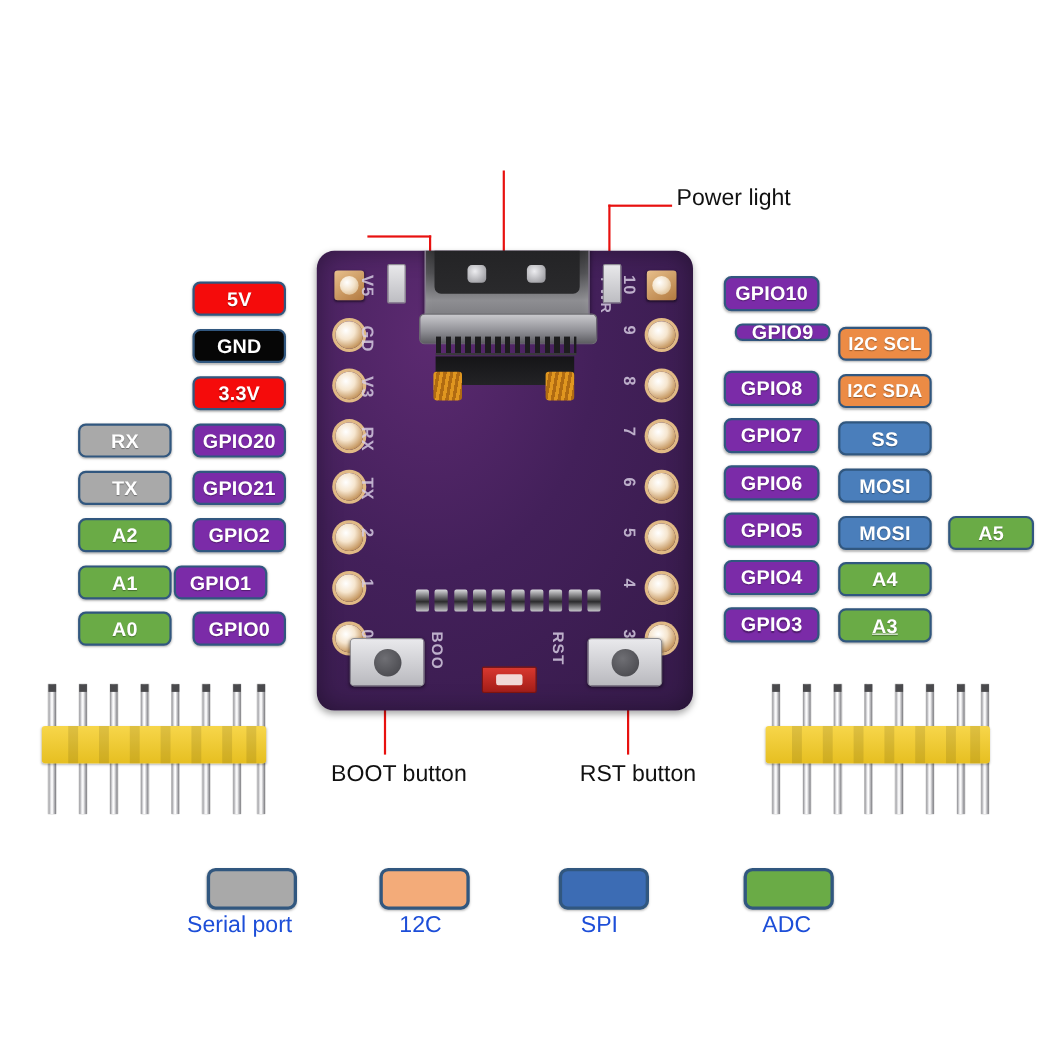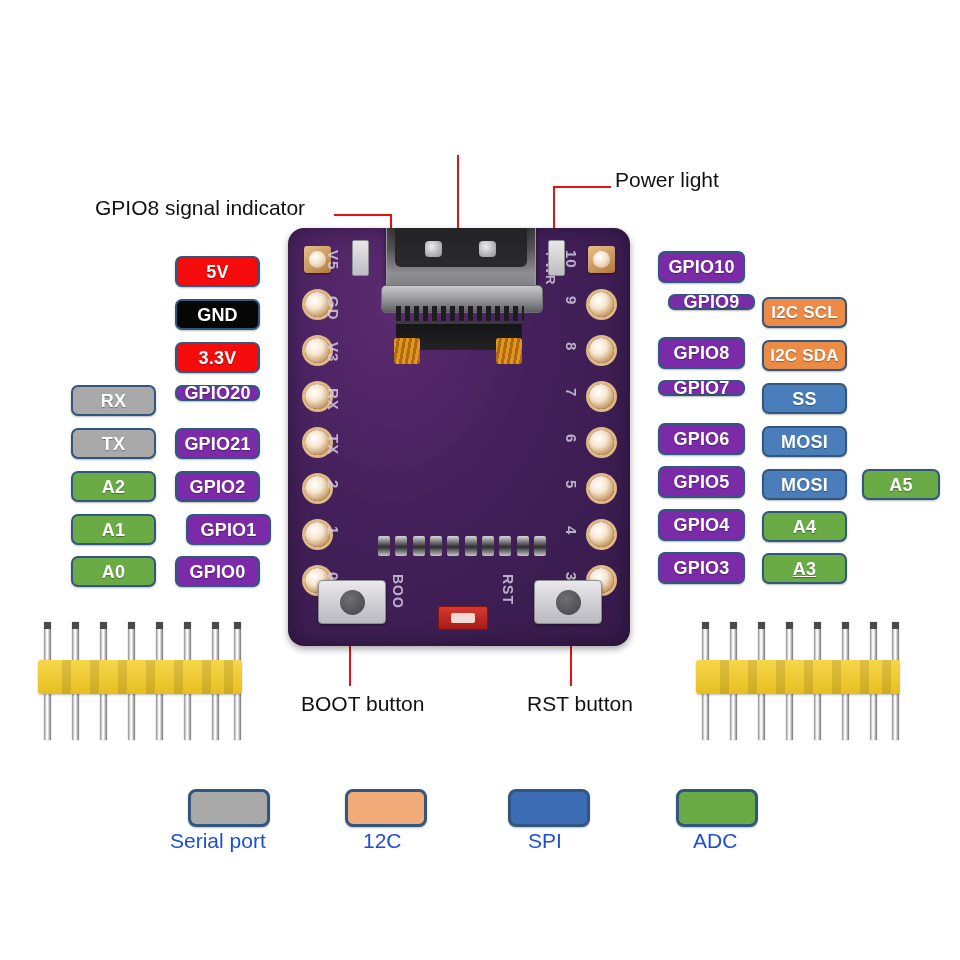--- a/index.html
+++ b/index.html
@@ -170,21 +170,20 @@
 <body>
 
 <div class="stage">
 
   <div class="lead v" style="left:457px;top:155px;height:112px;"></div>
 
   <div class="anno" style="left:615px;top:168px;">Power light</div>
   <div class="lead h" style="left:553px;top:186px;width:58px;"></div>
   <div class="lead v" style="left:553px;top:186px;height:96px;"></div>
 
-  <div class="anno" style="left:95px;top:196px;">GPIO8 signal indicator</div>
   <div class="lead h" style="left:334px;top:214px;width:58px;"></div>
   <div class="lead v" style="left:390px;top:214px;height:72px;"></div>
 
   <div class="anno" style="left:301px;top:692px;">BOOT button</div>
   <div class="lead v" style="left:349px;top:620px;height:66px;"></div>
 
   <div class="anno" style="left:527px;top:692px;">RST button</div>
   <div class="lead v" style="left:570px;top:620px;height:66px;"></div>
 
   <div class="board">
@@ -263,36 +262,36 @@
     <div class="btn" style="left:246px;top:352px;"></div>
     <div class="silk" style="left:118px;top:346px;transform:rotate(90deg);font-size:14px;">BOO</div>
     <div class="silk" style="left:228px;top:346px;transform:rotate(90deg);font-size:14px;">RST</div>
     <div class="redconn"></div>
   </div>
 
   <div class="pill p-red" style="left:175px;top:256px;width:85px;height:31px;font-size:18px;">5V</div>
   <div class="pill p-black" style="left:175px;top:299px;width:85px;height:31px;font-size:18px;text-align:center;">GND</div>
   <div class="pill p-red" style="left:175px;top:342px;width:85px;height:31px;font-size:18px;">3.3V</div>
 
-  <div class="pill p-purple" style="left:175px;top:385px;width:85px;height:16px;font-size:18px;">GPIO20</div>
+  <div class="pill p-purple" style="left:175px;top:385px;width:85px;height:31px;font-size:18px;">GPIO20</div>
   <div class="pill p-purple" style="left:175px;top:428px;width:85px;height:31px;font-size:18px;">GPIO21</div>
   <div class="pill p-purple" style="left:175px;top:471px;width:85px;height:31px;font-size:18px;">GPIO2</div>
-  <div class="pill p-purple" style="left:186px;top:514px;width:85px;height:31px;font-size:18px;">GPIO1</div>
+  <div class="pill p-purple" style="left:158px;top:514px;width:85px;height:31px;font-size:18px;">GPIO1</div>
   <div class="pill p-purple" style="left:175px;top:556px;width:85px;height:31px;font-size:18px;">GPIO0</div>
 
   <div class="pill p-gray" style="left:71px;top:385px;width:85px;height:31px;font-size:18px;">RX</div>
   <div class="pill p-gray" style="left:71px;top:428px;width:85px;height:31px;font-size:18px;">TX</div>
   <div class="pill p-green" style="left:71px;top:471px;width:85px;height:31px;font-size:18px;">A2</div>
   <div class="pill p-green" style="left:71px;top:514px;width:85px;height:31px;font-size:18px;">A1</div>
   <div class="pill p-green" style="left:71px;top:556px;width:85px;height:31px;font-size:18px;">A0</div>
 
   <div class="pill p-purple" style="left:658px;top:251px;width:87px;height:32px;font-size:18px;">GPIO10</div>
   <div class="pill p-purple" style="left:668px;top:294px;width:87px;height:16px;font-size:18px;">GPIO9</div>
   <div class="pill p-purple" style="left:658px;top:337px;width:87px;height:32px;font-size:18px;">GPIO8</div>
-  <div class="pill p-purple" style="left:658px;top:380px;width:87px;height:16px;font-size:18px;">GPIO7</div>
+  <div class="pill p-purple" style="left:658px;top:380px;width:87px;height:32px;font-size:18px;">GPIO7</div>
   <div class="pill p-purple" style="left:658px;top:423px;width:87px;height:32px;font-size:18px;">GPIO6</div>
   <div class="pill p-purple" style="left:658px;top:466px;width:87px;height:32px;font-size:18px;">GPIO5</div>
   <div class="pill p-purple" style="left:658px;top:509px;width:87px;height:32px;font-size:18px;">GPIO4</div>
   <div class="pill p-purple" style="left:658px;top:552px;width:87px;height:32px;font-size:18px;">GPIO3</div>
 
   <div class="pill p-orange" style="left:762px;top:297px;width:85px;height:31px;font-size:17px;">I2C SCL</div>
   <div class="pill p-orange" style="left:762px;top:340px;width:85px;height:31px;font-size:17px;">I2C SDA</div>
   <div class="pill p-blue" style="left:762px;top:383px;width:85px;height:31px;font-size:18px;">SS</div>
   <div class="pill p-blue" style="left:762px;top:426px;width:85px;height:31px;font-size:18px;">MOSI</div>
   <div class="pill p-blue" style="left:762px;top:469px;width:85px;height:31px;font-size:18px;">MOSI</div>

